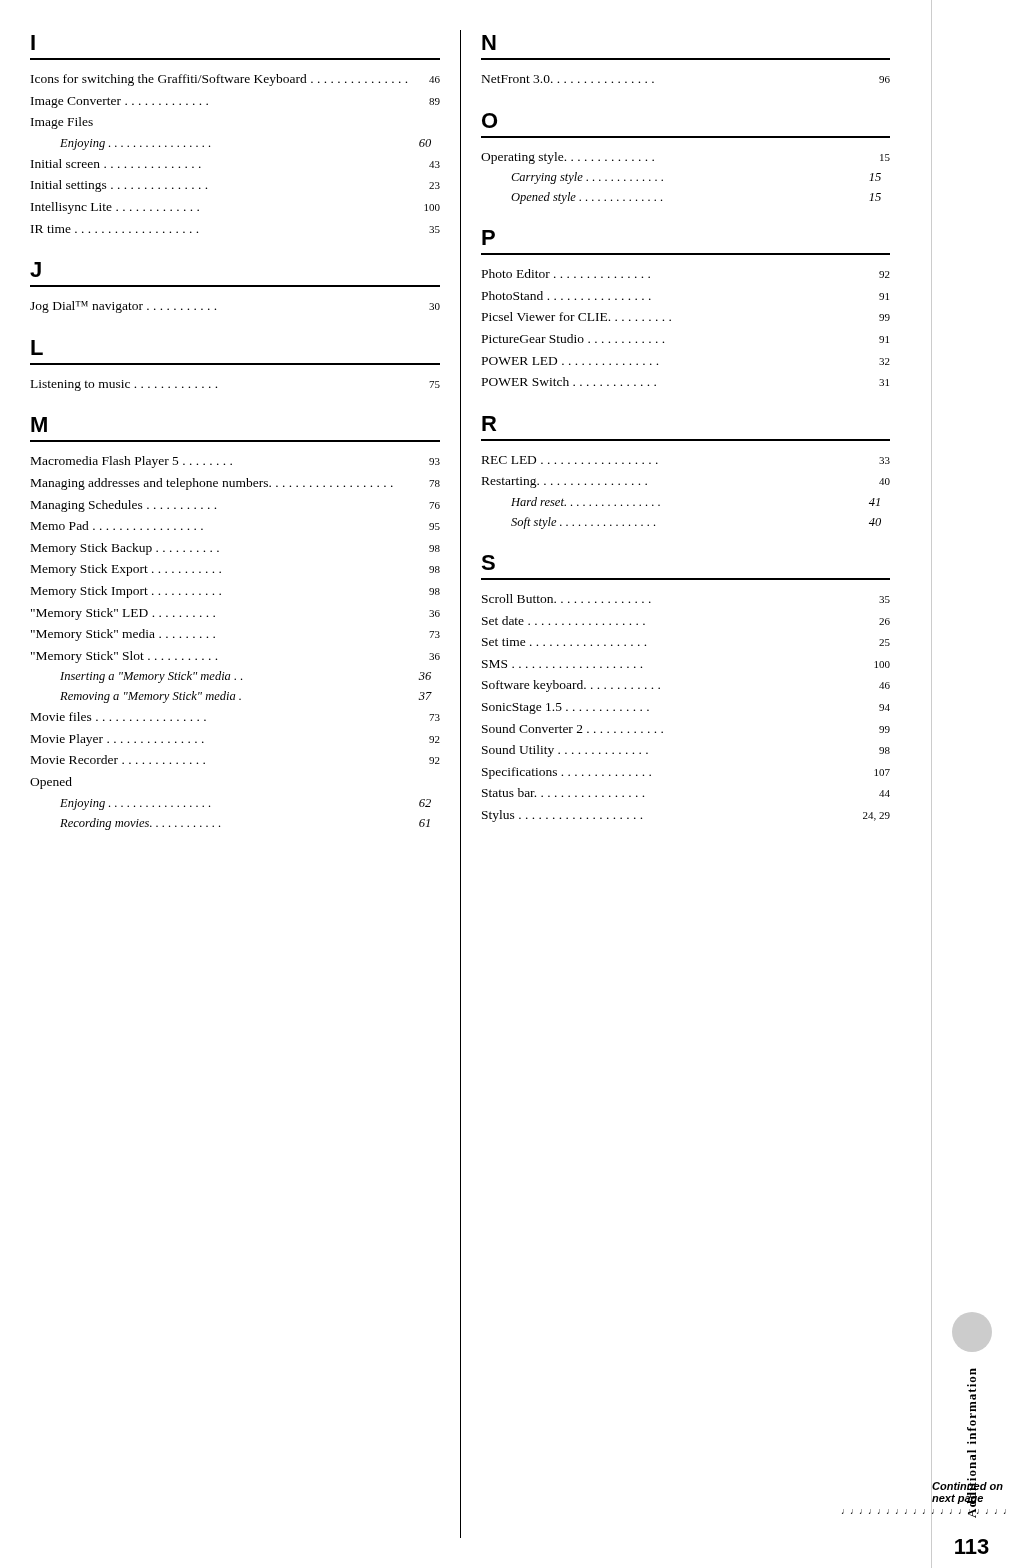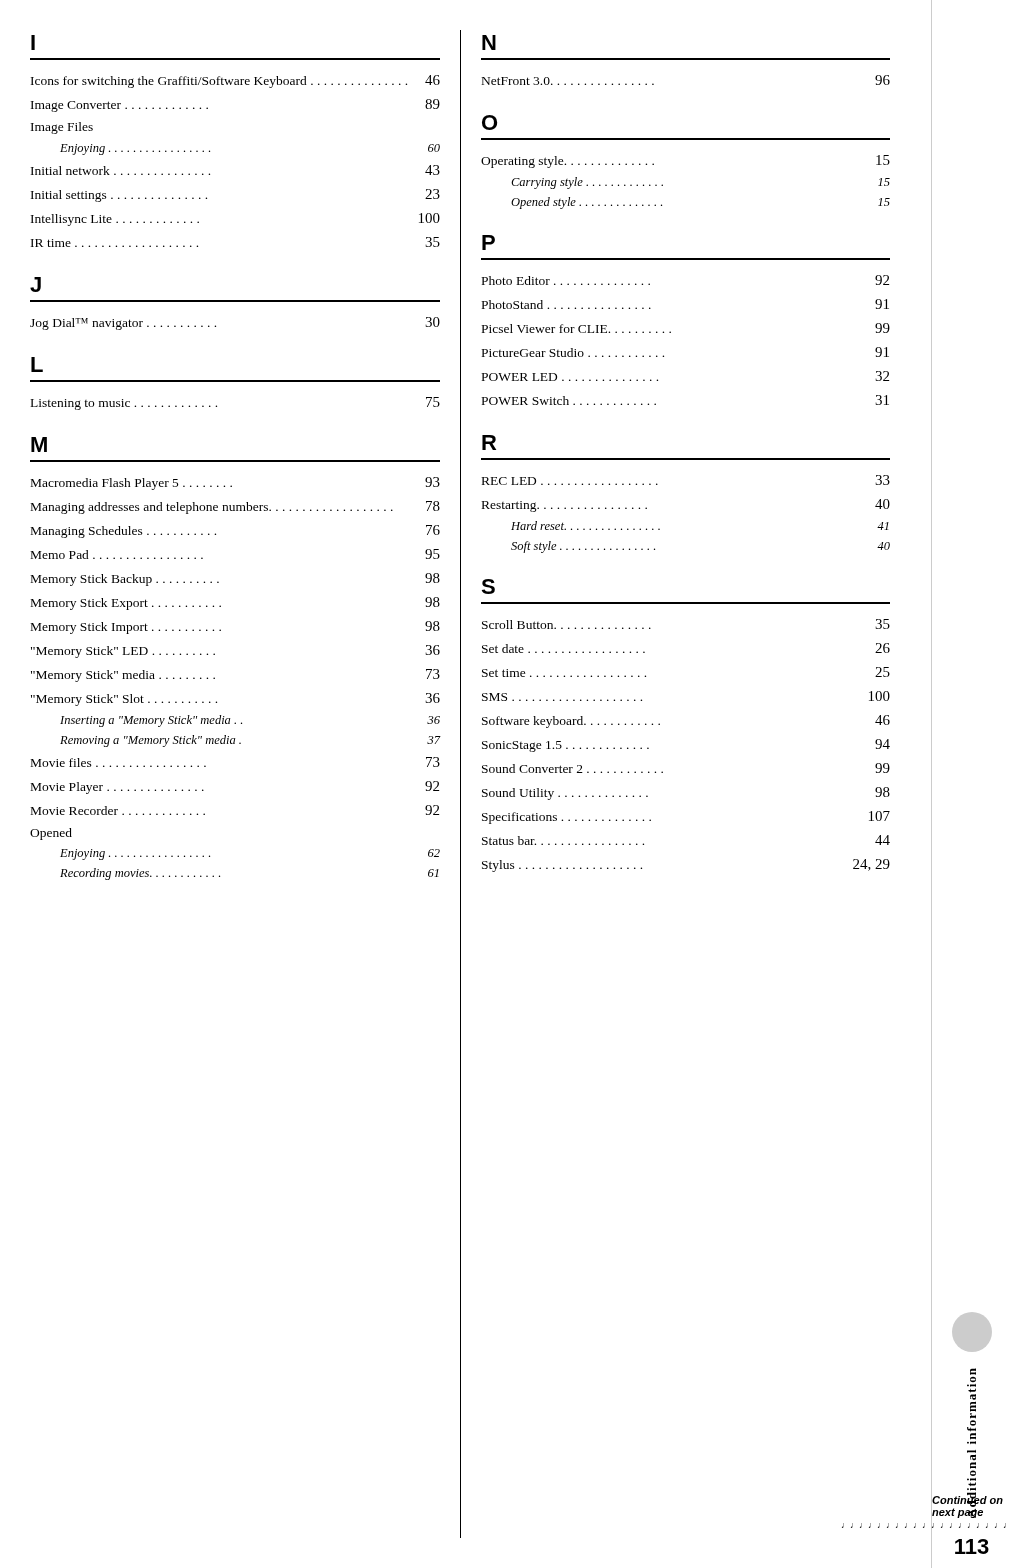--- a/index.html
+++ b/index.html
@@ -73,36 +73,36 @@
       font-size: 13.5px;
     }
     .index-entry .entry-text {
       flex: 1;
       white-space: nowrap;
       overflow: hidden;
     }
     .index-entry .entry-page {
       text-align: right;
       min-width: 30px;
-      font-size: 15px;
+      font-size: 11px;
     }
     .index-sub-entry {
       display: flex;
       justify-content: space-between;
       align-items: baseline;
       line-height: 1.6;
       font-size: 12.5px;
       padding-left: 30px;
       font-style: italic;
     }
     .index-sub-entry .entry-text {
       flex: 1;
     }
     .index-sub-entry .entry-page {
-      text-align: right;
+      text-align: center;
       min-width: 30px;
     }
     .bottom-bar {
       position: absolute;
       bottom: 0;
       left: 0;
       right: 0;
       display: flex;
       flex-direction: column;
       align-items: center;
@@ -111,21 +111,21 @@
     .continued-text {
       font-size: 11px;
       font-style: italic;
       font-weight: bold;
       font-family: Arial, sans-serif;
     }
     .page-number {
       font-size: 22px;
       font-weight: bold;
       font-family: Arial, sans-serif;
-      margin-top: 4px;
+      margin-top: 18px;
     }
     .bottom-dots {
       font-size: 9px;
       letter-spacing: 0px;
       color: #000;
       margin-top: 2px;
     }
     .scroll-indicator {
       width: 40px;
       height: 40px;
@@ -156,21 +156,21 @@
         </div>
         <div class="index-entry">
           <span class="entry-text">Image Files</span>
           <span class="entry-page"></span>
         </div>
         <div class="index-sub-entry">
           <span class="entry-text">Enjoying . . . . . . . . . . . . . . . . .</span>
           <span class="entry-page">60</span>
         </div>
         <div class="index-entry">
-          <span class="entry-text">Initial network  . . . . . . . . . . . . . . .</span>
+          <span class="entry-text">Initial screen  . . . . . . . . . . . . . . .</span>
           <span class="entry-page">43</span>
         </div>
         <div class="index-entry">
           <span class="entry-text">Initial settings  . . . . . . . . . . . . . . .</span>
           <span class="entry-page">23</span>
         </div>
         <div class="index-entry">
           <span class="entry-text">Intellisync Lite  . . . . . . . . . . . . .</span>
           <span class="entry-page">100</span>
         </div>

